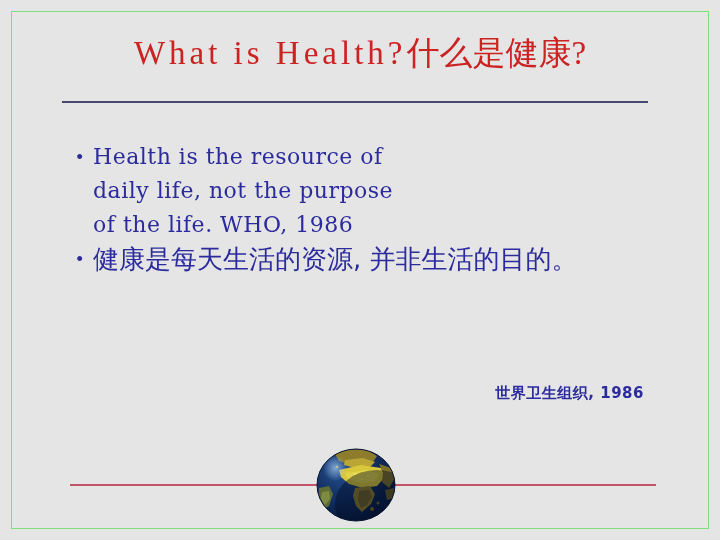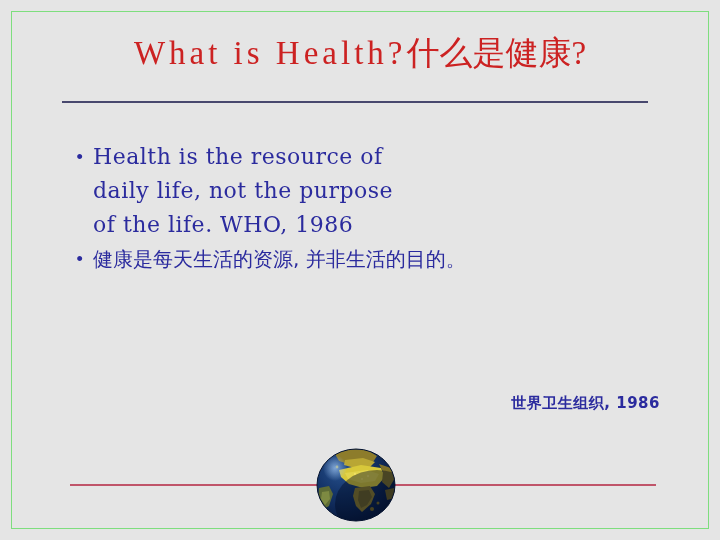--- a/index.html
+++ b/index.html
@@ -79,38 +79,37 @@
   }
   .bullet-en {
     font-family: "DejaVu Serif", "Liberation Serif", serif;
     font-size: 22px;
     line-height: 34px;
     letter-spacing: 0.5px;
     white-space: pre-line;
   }
   .bullet-zh {
     font-family: "DejaVu Sans", "Liberation Sans", sans-serif;
-    font-size: 20px;
+    font-size: 26px;
     line-height: 34px;
     letter-spacing: 0px;
   }
 
   
   .attribution {
     position: absolute;
     left: 0;
-    top: 394px;
+    top: 384px;
     width: 644px;
     text-align: right;
     color: #2b2b9e;
     font-family: "DejaVu Sans", "Liberation Sans", sans-serif;
     font-size: 15px;
     font-weight: bold;
     letter-spacing: 0.5px;
-    padding-left: 16px;
   }
 
   
   .bottom-rule {
     position: absolute;
     left: 70px;
     top: 484px;
     width: 586px;
     height: 0;
     border-top: 2px solid #c0556a;

